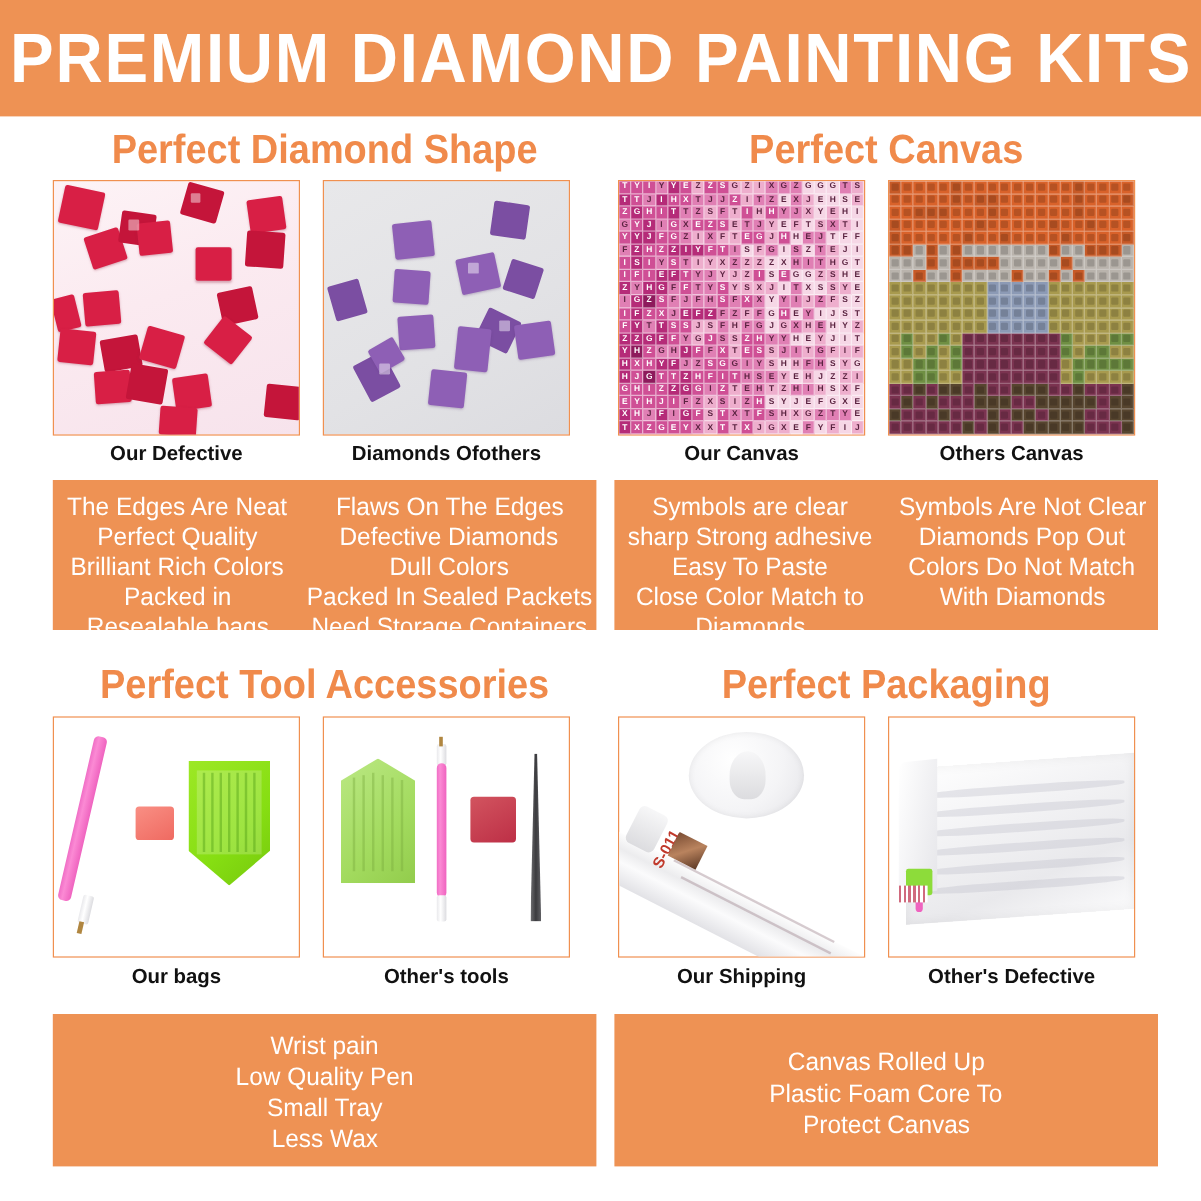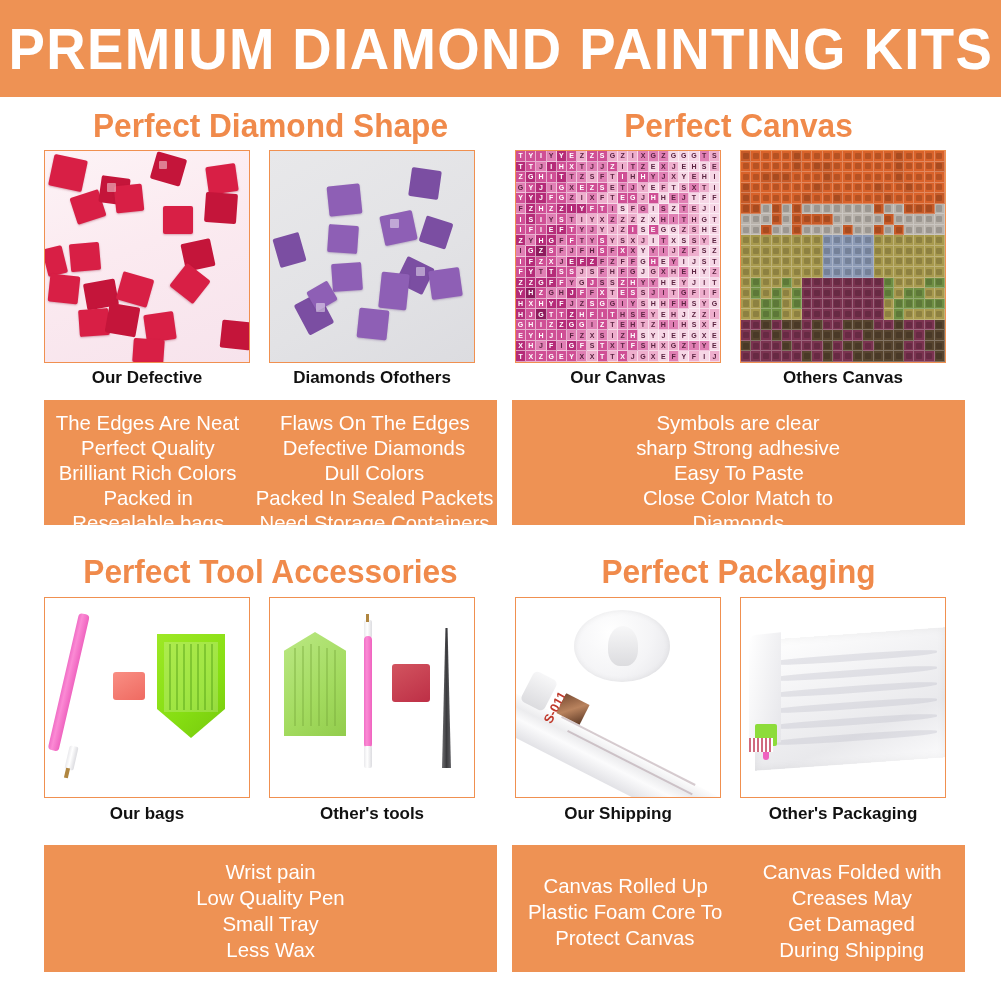--- a/index.html
+++ b/index.html
@@ -1054,20 +1054,26 @@
   <div class="caption" style="left:740px; top:369px; width:206px;">Others Canvas</div>
 
   <div class="info-box" style="left:512px; top:400px; width:453px; height:125px;">
     <div class="info-col">
       <div class="ln">Symbols are clear</div>
       <div class="ln">sharp Strong adhesive</div>
       <div class="ln">Easy To Paste</div>
       <div class="ln">Close Color Match to</div>
       <div class="ln">Diamonds</div>
     </div>
+    <div class="info-col">
+      <div class="ln">Symbols Are Not Clear</div>
+      <div class="ln">Diamonds Pop Out</div>
+      <div class="ln">Colors Do Not Match</div>
+      <div class="ln">With Diamonds</div>
+    </div>
   </div>
 
   <div class="section-title" style="left:44px; top:554px; width:453px;">Perfect Tool Accessories</div>
 
   <div class="photo-frame pic-white" style="left:44px; top:597px; width:206px; height:201px;">
     <div class="pen-pink" style="left:34px;top:16px;width:11px;height:140px;transform:rotate(13deg);transform-origin:top center;"></div>
     <div class="pen-tip" style="left:22px;top:148px;width:9px;height:24px;transform:rotate(13deg);"></div>
     <div class="pen-nib" style="left:20px;top:170px;width:4px;height:10px;transform:rotate(13deg);"></div>
     <div class="wax" style="left:68px;top:74px;width:32px;height:28px;background:linear-gradient(150deg,#f98f84,#ef6a61);"></div>
     <div class="tray-big" style="left:112px;top:36px;width:68px;height:104px;clip-path:polygon(0 0,100% 0,100% 72%,50% 100%,0 72%);"></div>
@@ -1132,29 +1138,23 @@
     <div class="bubble-row" style="left:28px;top:104px;width:168px;height:7px;transform:skewY(-4deg);"></div>
     <div class="bubble-row" style="left:28px;top:120px;width:168px;height:7px;transform:skewY(-4deg);"></div>
     <div class="bubble-row" style="left:28px;top:136px;width:168px;height:7px;transform:skewY(-4deg);"></div>
     <div style="position:absolute;left:8px;top:36px;width:32px;height:110px;background:linear-gradient(100deg,#ffffff,#e6e6ea);border-radius:6px 0 0 6px;transform:skewY(-6deg);"></div>
     <div style="position:absolute;left:14px;top:126px;width:22px;height:22px;background:#8ddc3a;border-radius:2px;"></div>
     <div style="position:absolute;left:22px;top:140px;width:6px;height:22px;background:#ef63bf;border-radius:3px;"></div>
     <div style="position:absolute;left:8px;top:140px;width:24px;height:14px;background:repeating-linear-gradient(90deg,#d06a7e 0 2px,#ffffff 2px 4px);"></div>
   </div>
 
   <div class="caption" style="left:515px; top:805px; width:206px;">Our Shipping</div>
-  <div class="caption" style="left:740px; top:805px; width:206px;">Other's Packaging</div>
+  <div class="caption" style="left:740px; top:805px; width:206px;">Other's Defective</div>
 
   <div class="info-box small" style="left:512px; top:845px; width:453px; height:127px;">
     <div class="info-col" style="padding-top:28px;">
       <div class="ln">Canvas Rolled Up</div>
       <div class="ln">Plastic Foam Core To</div>
       <div class="ln">Protect Canvas</div>
     </div>
-    <div class="info-col" style="padding-top:14px;">
-      <div class="ln">Canvas Folded with</div>
-      <div class="ln">Creases May</div>
-      <div class="ln">Get Damaged</div>
-      <div class="ln">During Shipping</div>
-    </div>
   </div>
 
 </div>
 
 </body></html>

